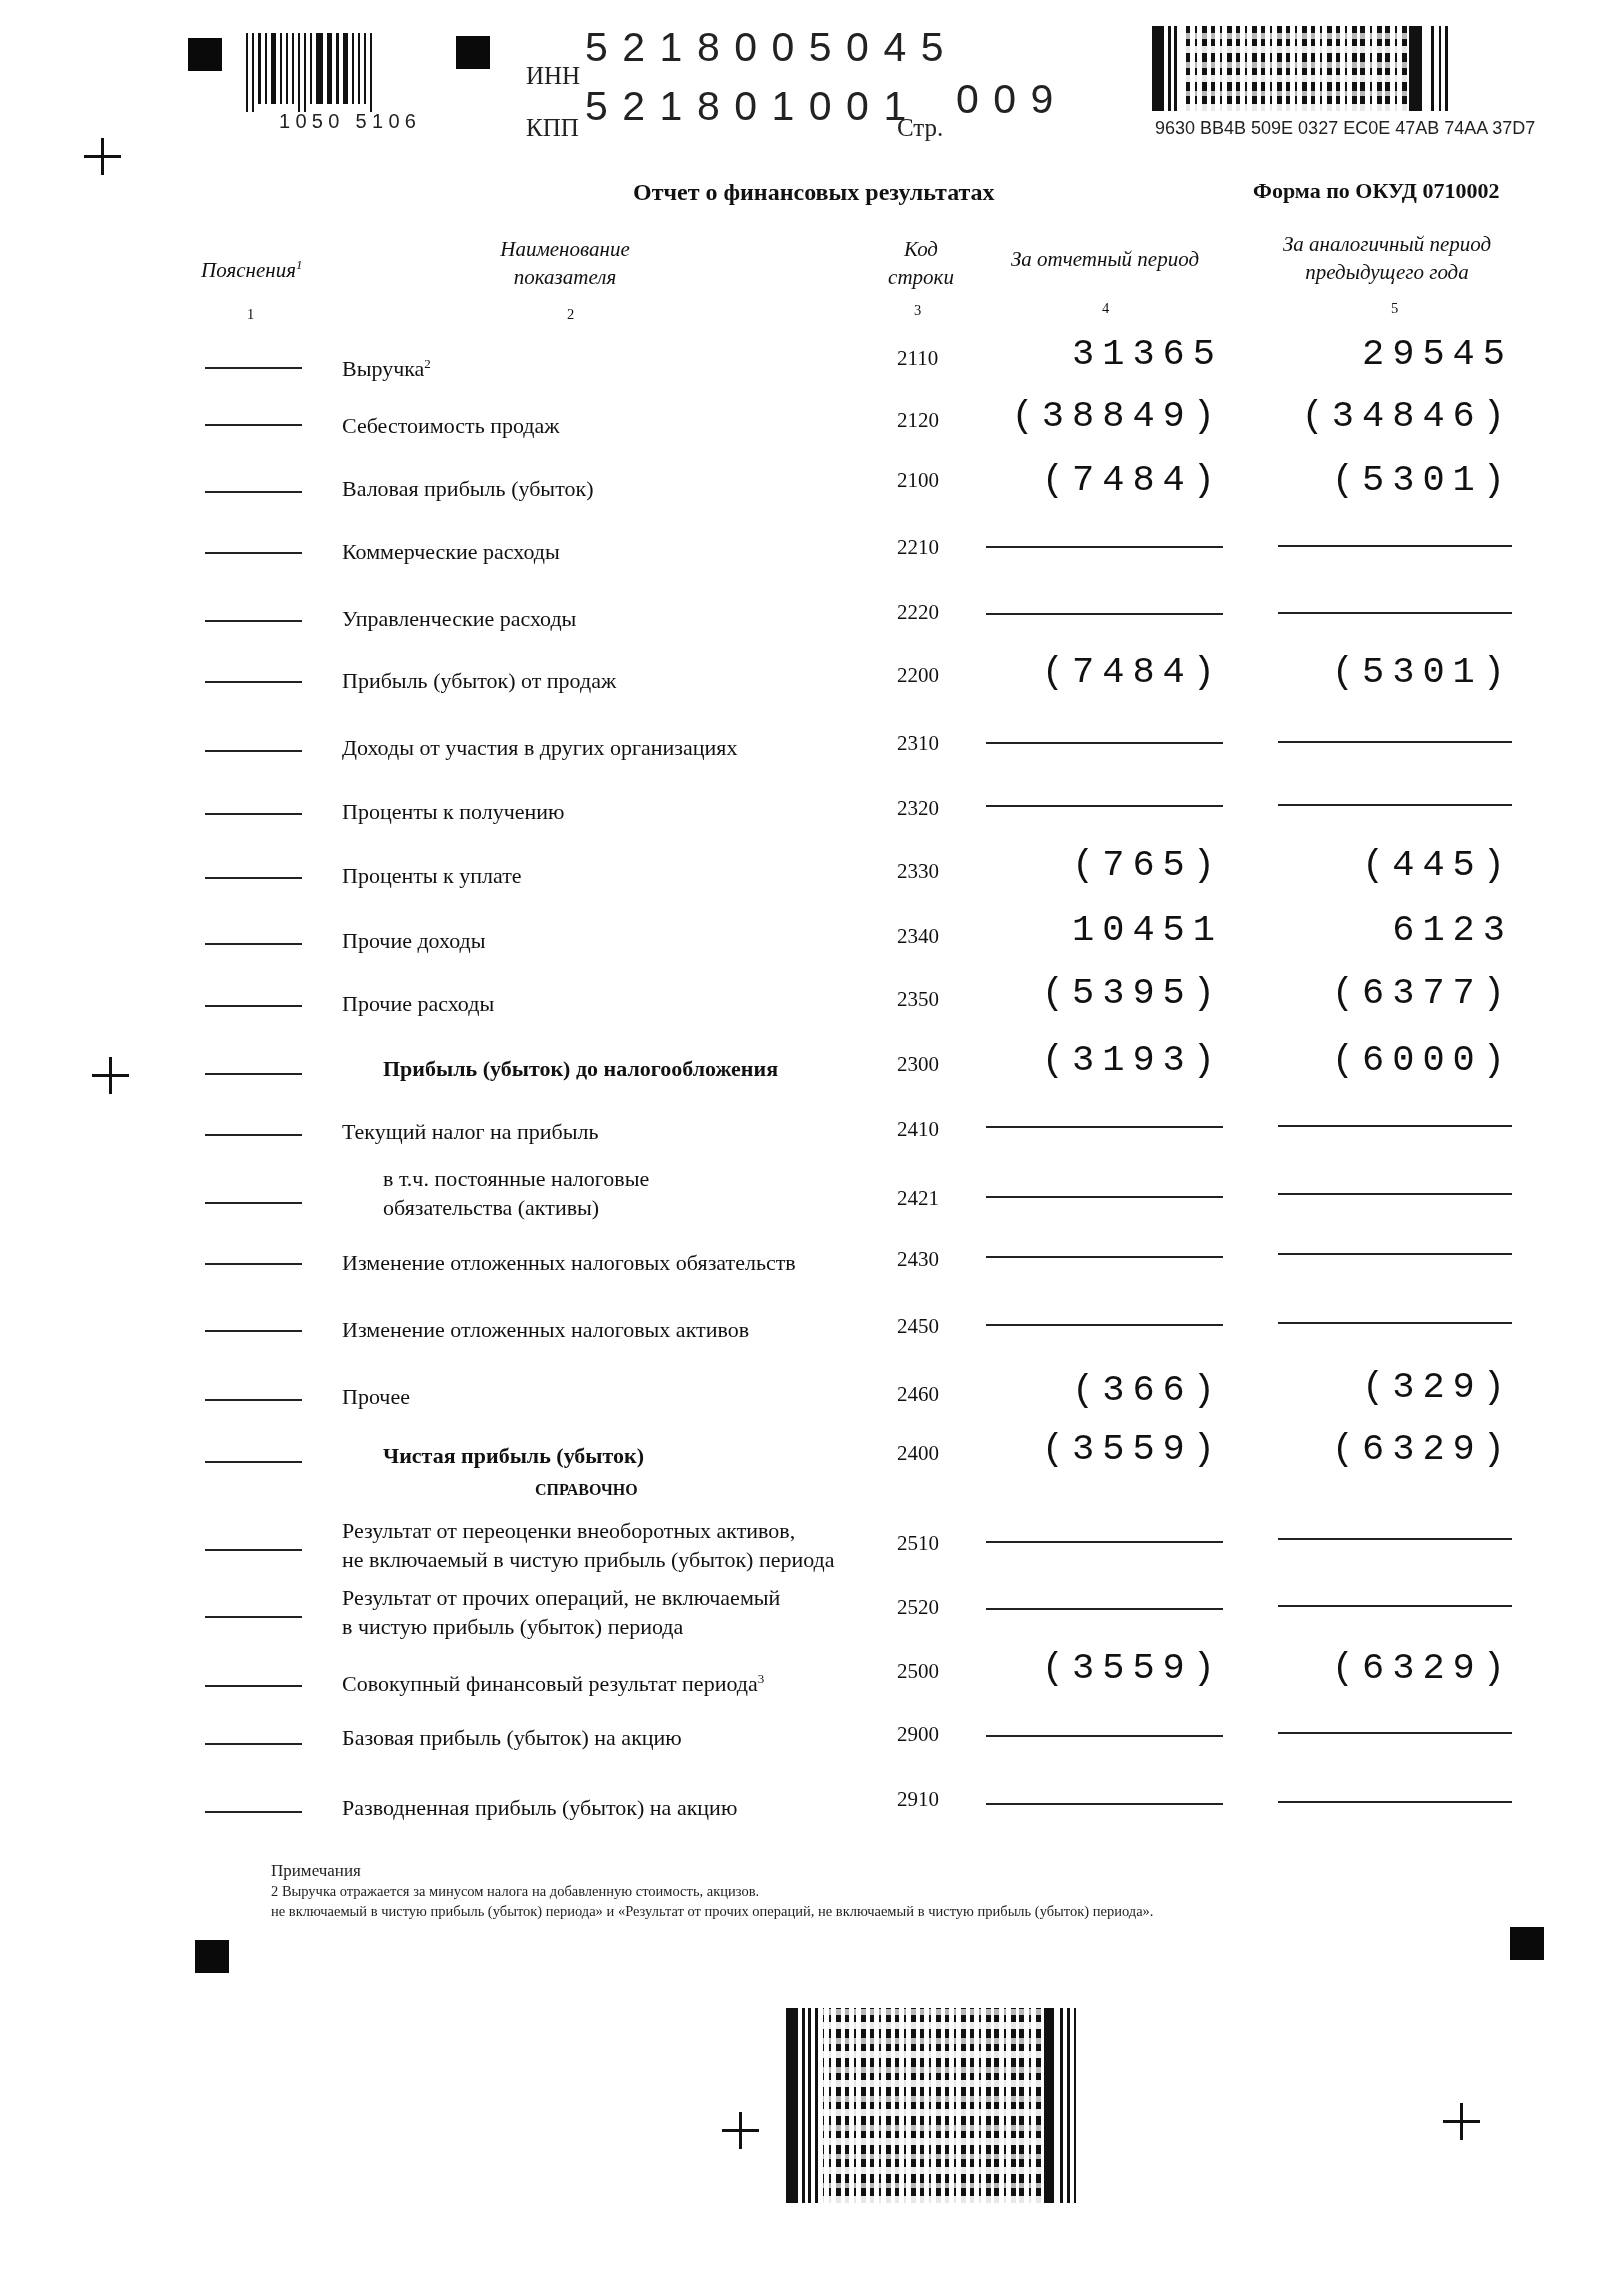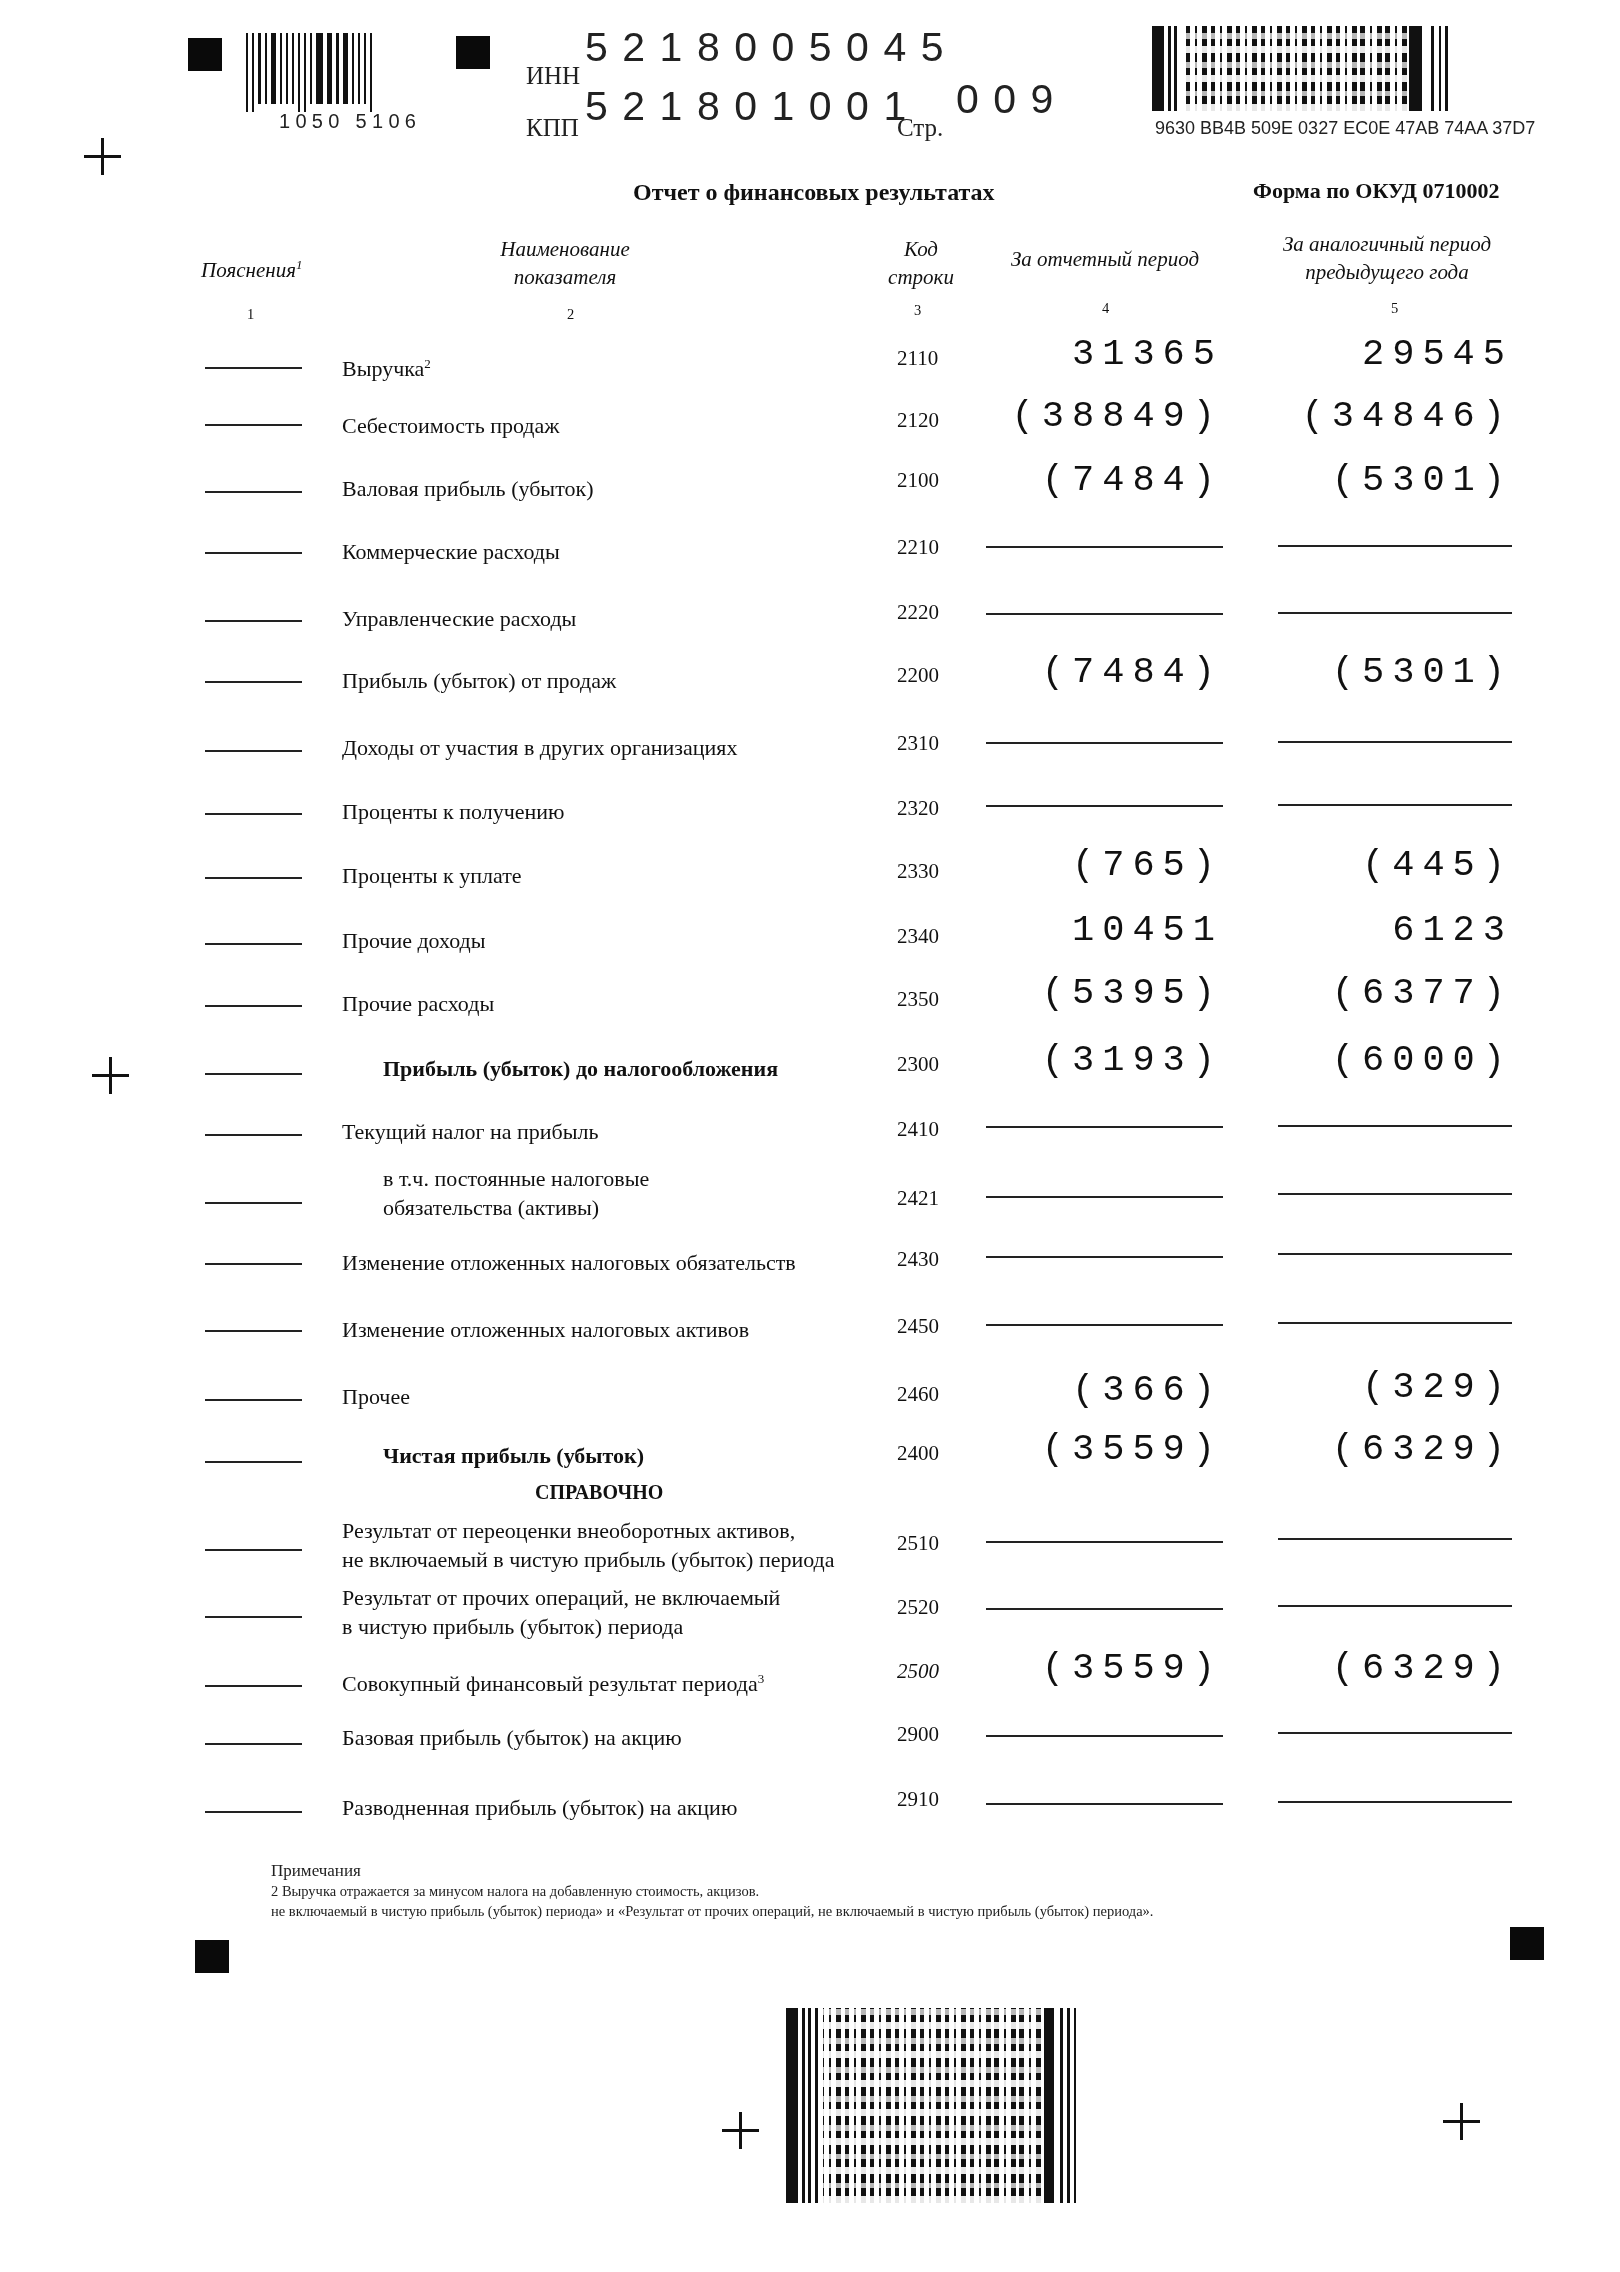--- a/index.html
+++ b/index.html
@@ -274,21 +274,21 @@
 </div>
 
 <div class="row" style="top:1428px;">
   <div class="dash" style="top:33px;"></div>
   <div class="label indent bold" style="top:13px;">Чистая прибыль (убыток)</div>
   <div class="code" style="top:13px;">2400</div>
   <div class="val c4" style="top:0px;">(3559)</div>
   <div class="val c5" style="top:0px;">(6329)</div>
 </div>
 
-<div class="abs" style="left:535px;top:1481px;font-size:20px;font-weight:bold;">СПРАВОЧНО</div>
+<div class="abs" style="left:535px;top:1481px;font-size:16px;font-weight:bold;">СПРАВОЧНО</div>
 
 <div class="row" style="top:1516px;">
   <div class="dash" style="top:33px;"></div>
   <div class="label" style="top:0px;">
       <div>Результат от переоценки внеоборотных активов,</div>
       <div>не включаемый в чистую прибыль (убыток) периода</div>
     </div>
   <div class="code" style="top:14.5px;">2510</div>
   <div class="empty c4" style="top:25px;"></div>
   <div class="empty c5" style="top:22.4px;"></div>
@@ -301,21 +301,21 @@
       <div>в чистую прибыль (убыток) периода</div>
     </div>
   <div class="code" style="top:12px;">2520</div>
   <div class="empty c4" style="top:25px;"></div>
   <div class="empty c5" style="top:22.4px;"></div>
 </div>
 
 <div class="row" style="top:1647px;">
   <div class="dash" style="top:38px;"></div>
   <div class="label" style="top:17px;"><span>Совокупный финансовый результат периода</span><sup>3</sup></div>
-  <div class="code" style="top:12px;font-style:italic;">2500</div>
+  <div class="code" style="top:12px;">2500</div>
   <div class="val c4" style="top:0px;">(3559)</div>
   <div class="val c5" style="top:0px;">(6329)</div>
 </div>
 
 <div class="row" style="top:1723px;">
   <div class="dash" style="top:20px;"></div>
   <div class="label" style="top:0px;">Базовая прибыль (убыток) на акцию</div>
   <div class="code" style="top:-1.3px;">2900</div>
   <div class="empty c4" style="top:12px;"></div>
   <div class="empty c5" style="top:9.2px;"></div>

